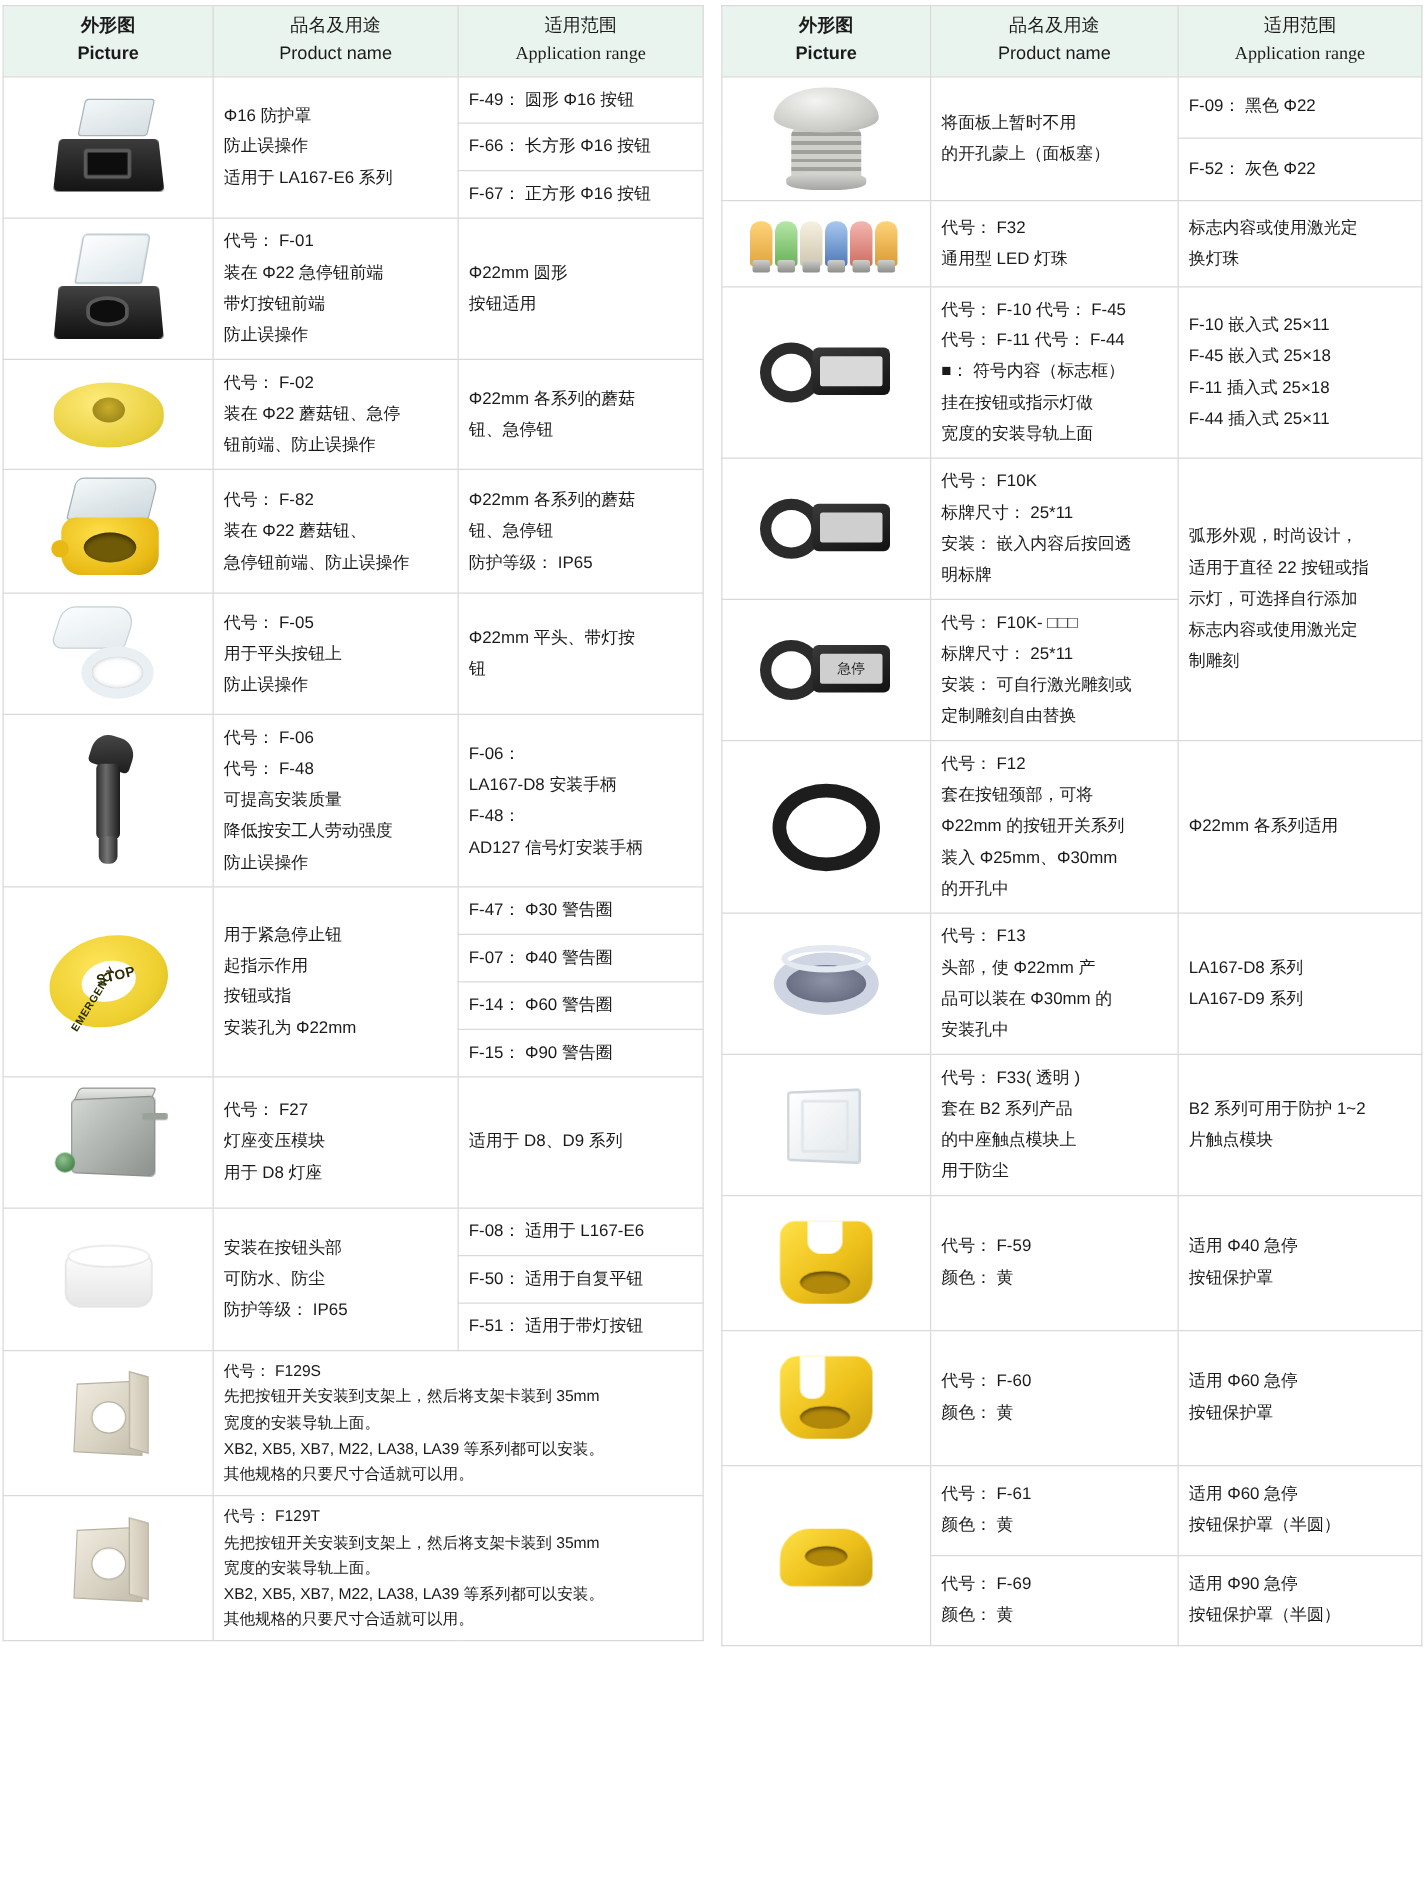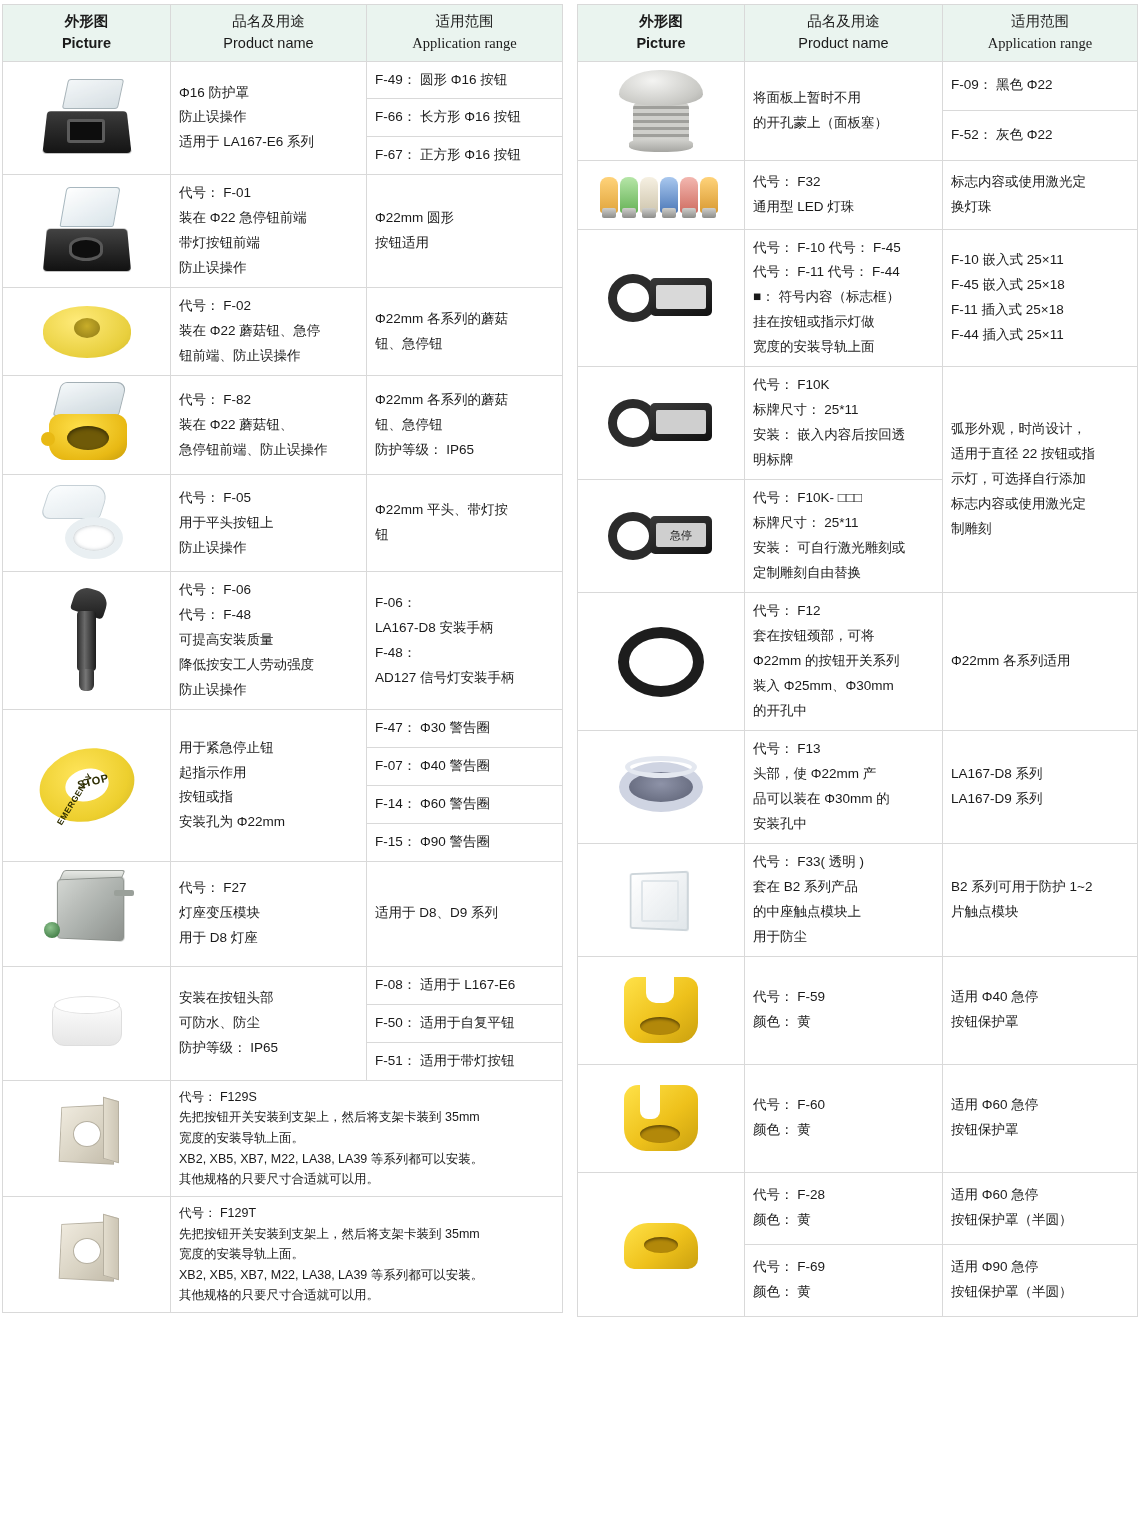--- a/index.html
+++ b/index.html
@@ -848,21 +848,21 @@
         <tr style="height:72px">
           <td class="pic" rowspan="2">
             <div class="picwrap">
               <div class="art art-yg half">
                 <div class="body"></div>
                   <div class="hole"></div>
               </div>
             </div>
           </td>
           <td class="txt">
-            <div>代号： F-28</div>
+            <div>代号： F-61</div>
             <div>颜色： 黄</div>
           </td>
           <td class="txt" style="white-space:pre-line">适用 Φ60 急停
 按钮保护罩（半圆）</td>
         </tr>
         <tr style="height:72px">
           <td class="txt">
             <div>代号： F-69</div>
             <div>颜色： 黄</div>
           </td>

